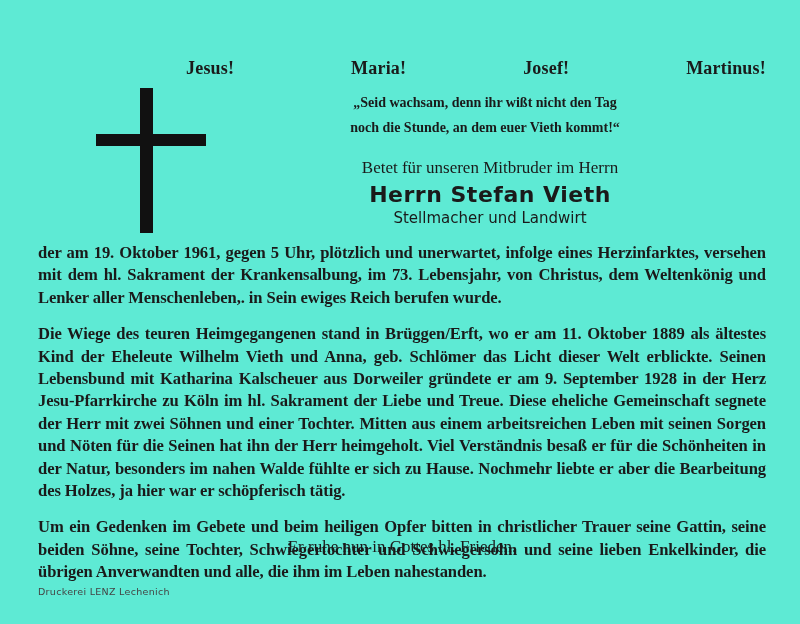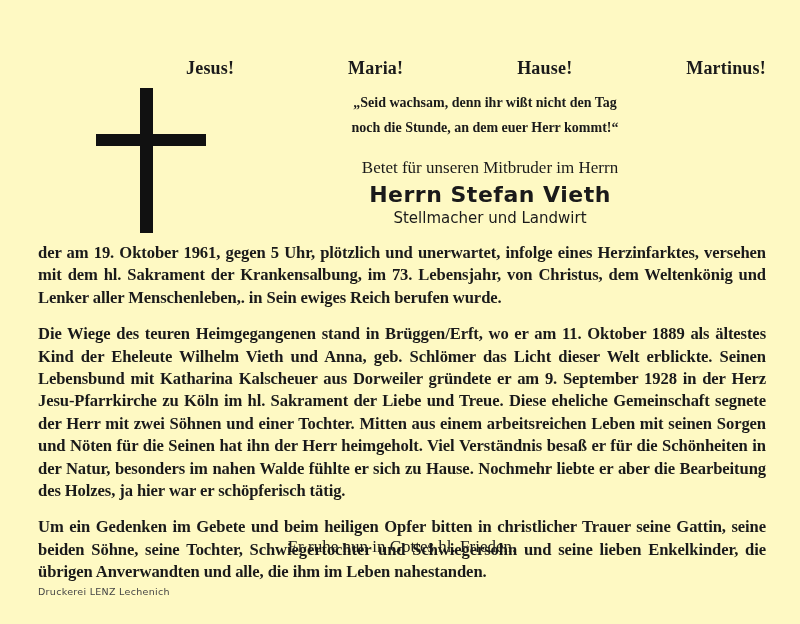--- a/index.html
+++ b/index.html
@@ -11,21 +11,21 @@
     width: 800px;
     height: 624px;
     font-family: "Liberation Serif", serif;
     color: #1a1a1a;
     overflow: hidden;
   }
   #card {
     position: relative;
     width: 800px;
     height: 624px;
-    background: #fef9c3;
+    background: #5eead4;
     box-sizing: border-box;
     padding: 0;
   }
 
   
   #cross {
     position: absolute;
     left: 96px;
     top: 88px;
     width: 110px;
@@ -146,27 +146,27 @@
 <div id="card">
 
   <div id="cross">
     <div class="vbar"></div>
     <div class="hbar"></div>
   </div>
 
   <div class="saints">
     <span>Jesus!</span>
     <span>Maria!</span>
-    <span>Hause!</span>
+    <span>Josef!</span>
     <span>Martinus!</span>
   </div>
 
   <div class="quote">
     <div>„Seid wachsam, denn ihr wißt nicht den Tag</div>
-    <div>noch die Stunde, an dem euer Herr kommt!“</div>
+    <div>noch die Stunde, an dem euer Vieth kommt!“</div>
   </div>
 
   <div class="dedication">
     <div class="betet">Betet für unseren Mitbruder im Herrn</div>
     <div class="name">Herrn Stefan Vieth</div>
     <div class="role">Stellmacher und Landwirt</div>
   </div>
 
   <div class="body-text">
     <p>der am 19. Oktober 1961, gegen 5 Uhr, plötzlich und unerwartet, infolge eines Herzinfarktes, versehen mit dem hl. Sakrament der Krankensalbung, im 73. Lebensjahr, von Christus, dem Weltenkönig und Lenker aller Menschenleben,. in Sein ewiges Reich berufen wurde.</p>

